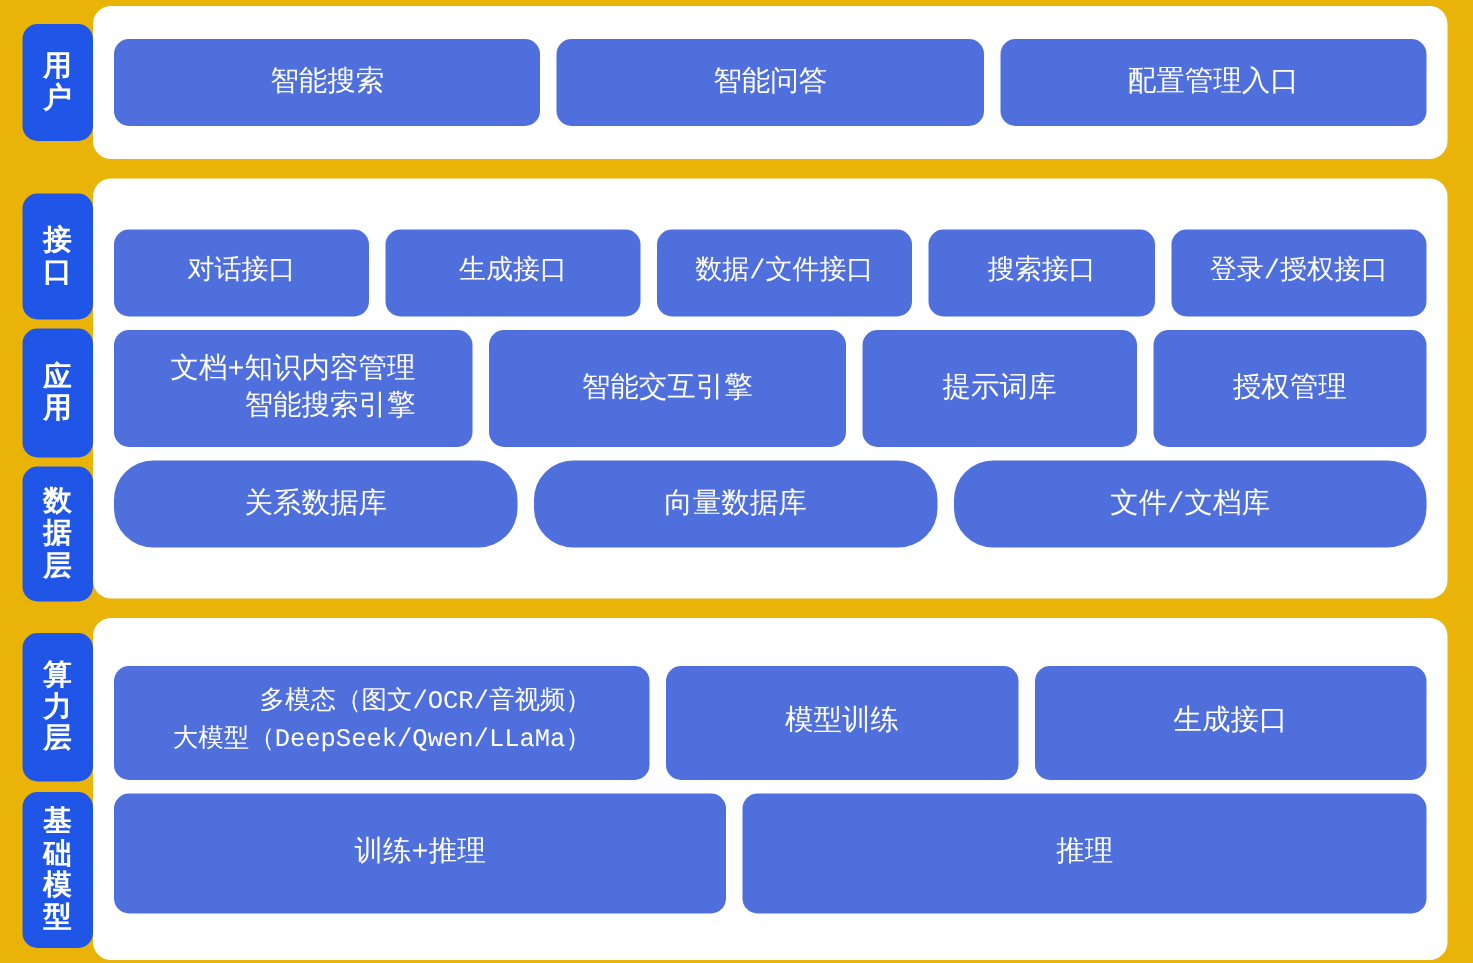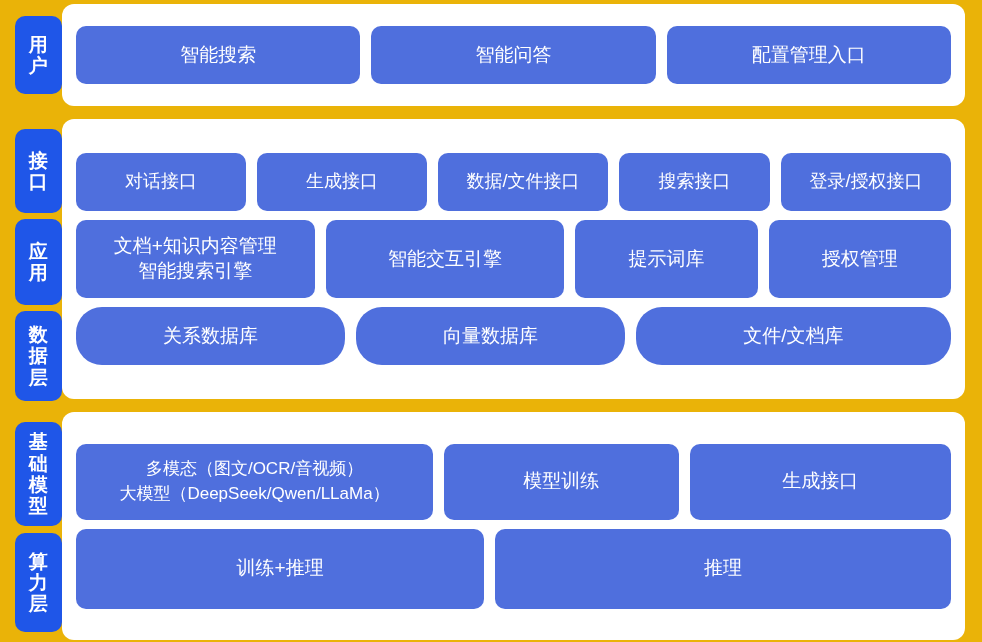--- a/index.html
+++ b/index.html
@@ -93,26 +93,27 @@
   }
 
   
   .box {
     background: #4f6fdd;
     border-radius: 10px;
     color: #ffffff;
     display: flex;
     align-items: center;
     justify-content: center;
-    text-align: center;
+    text-align: right;
     font-size: 19px;
     line-height: 1.3;
     box-sizing: border-box;
     padding: 4px 6px;
     white-space: pre-line;
+    font-family: Liberation Mono, monospace;
   }
 
   .box-user  { height: 58px; }
   .box-iface { height: 58px; font-size: 18px; }
   .box-app   { height: 78px; }
   .box-data  { height: 58px; border-radius: 26px; }
   .box-model { height: 76px; }
   .box-comp  { height: 80px; }
 
   .box-multimodal {
@@ -173,22 +174,22 @@
         <div class="box box-data" style="flex:1.18 1 0;">文件/文档库</div>
       </div>
 
     </div>
   </div>
 
   <div class="band-gap"></div>
 
   <div class="band band-bottom">
     <div class="tabcol" style="padding-top:10px; padding-bottom:8px; gap:7px;">
+      <div class="tab" style="flex:0 0 99px;">算力层</div>
       <div class="tab" style="flex:0 0 104px;">基础模型</div>
-      <div class="tab" style="flex:0 0 99px;">算力层</div>
     </div>
     <div class="card">
 
       <div class="row">
         <div class="box box-model box-multimodal" style="flex:1.55 1 0;">多模态（图文/OCR/音视频）
 大模型（DeepSeek/Qwen/LLaMa）</div>
         <div class="box box-model" style="flex:1 1 0;">模型训练</div>
         <div class="box box-model" style="flex:1.12 1 0;">生成接口</div>
       </div>
 

